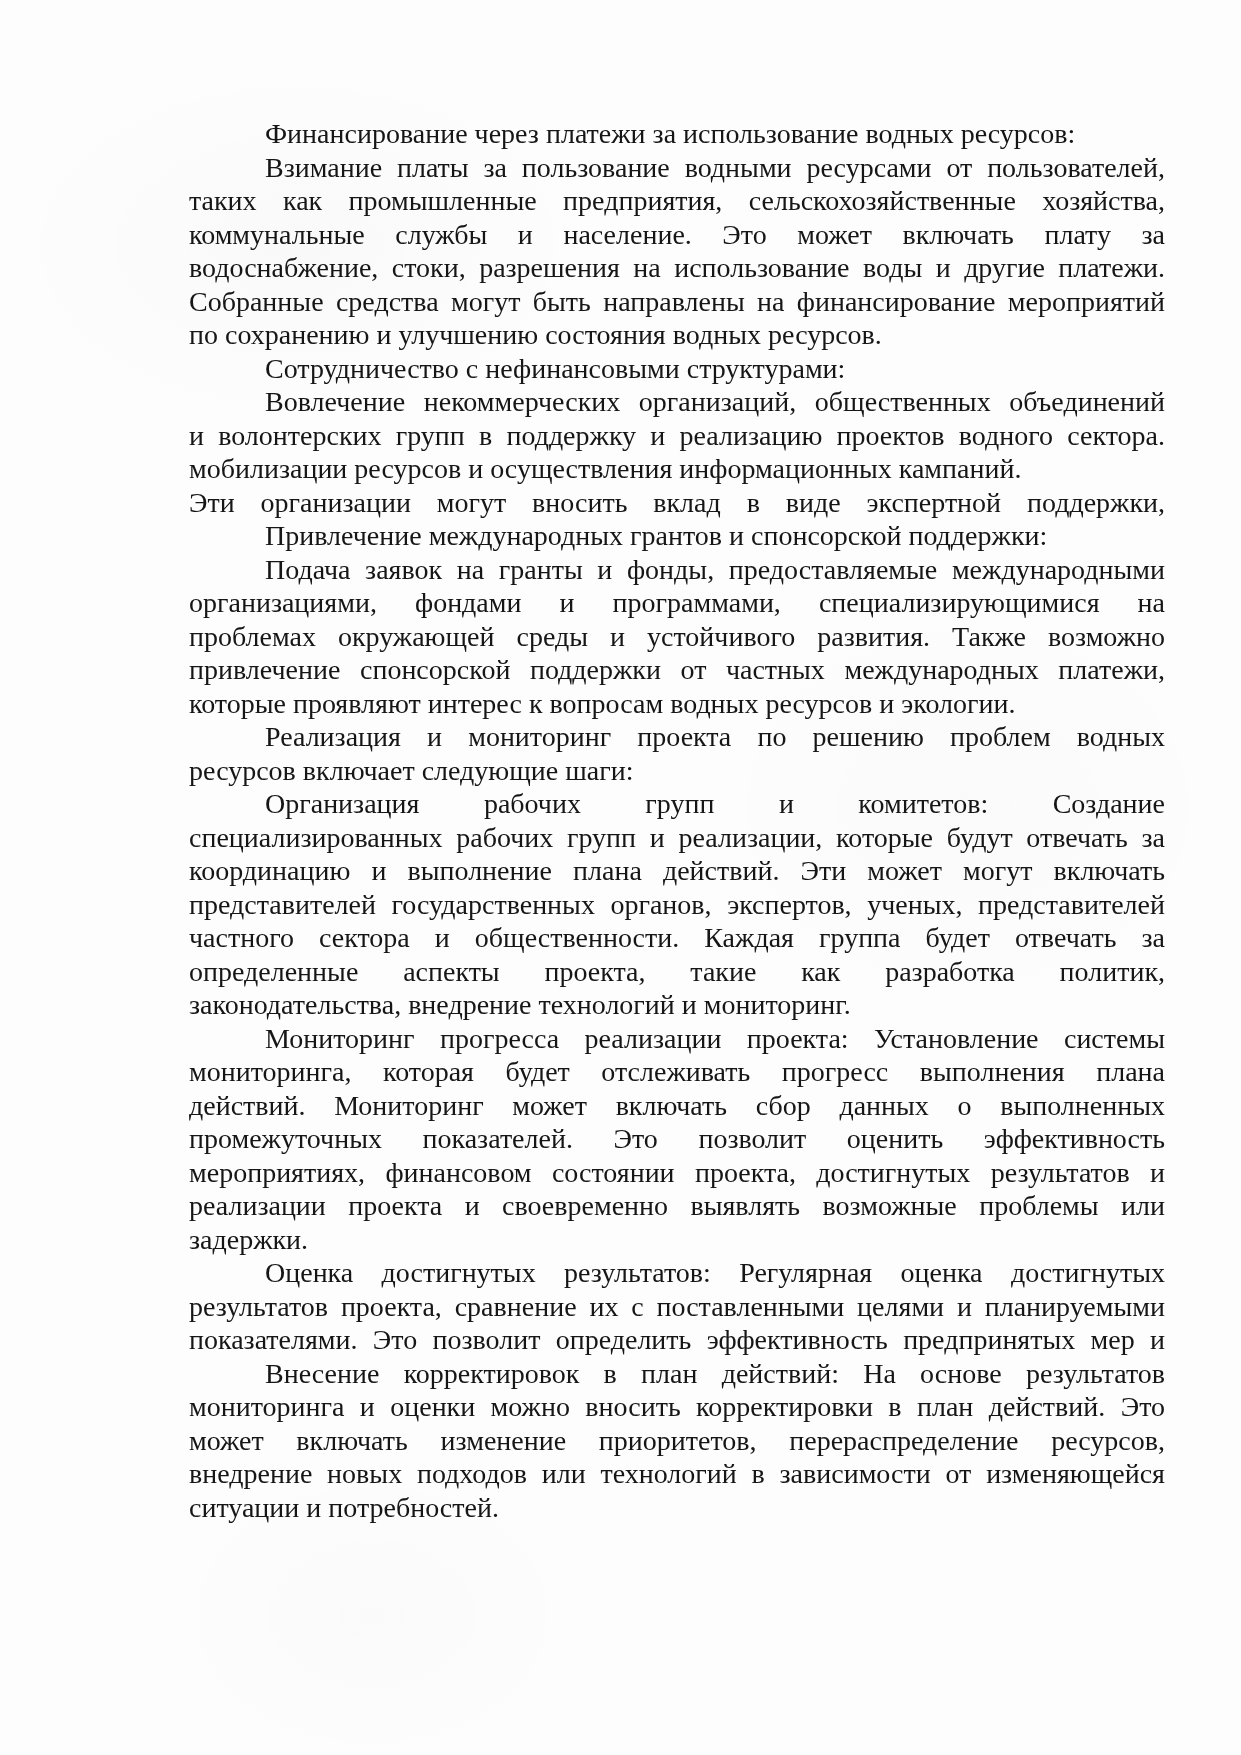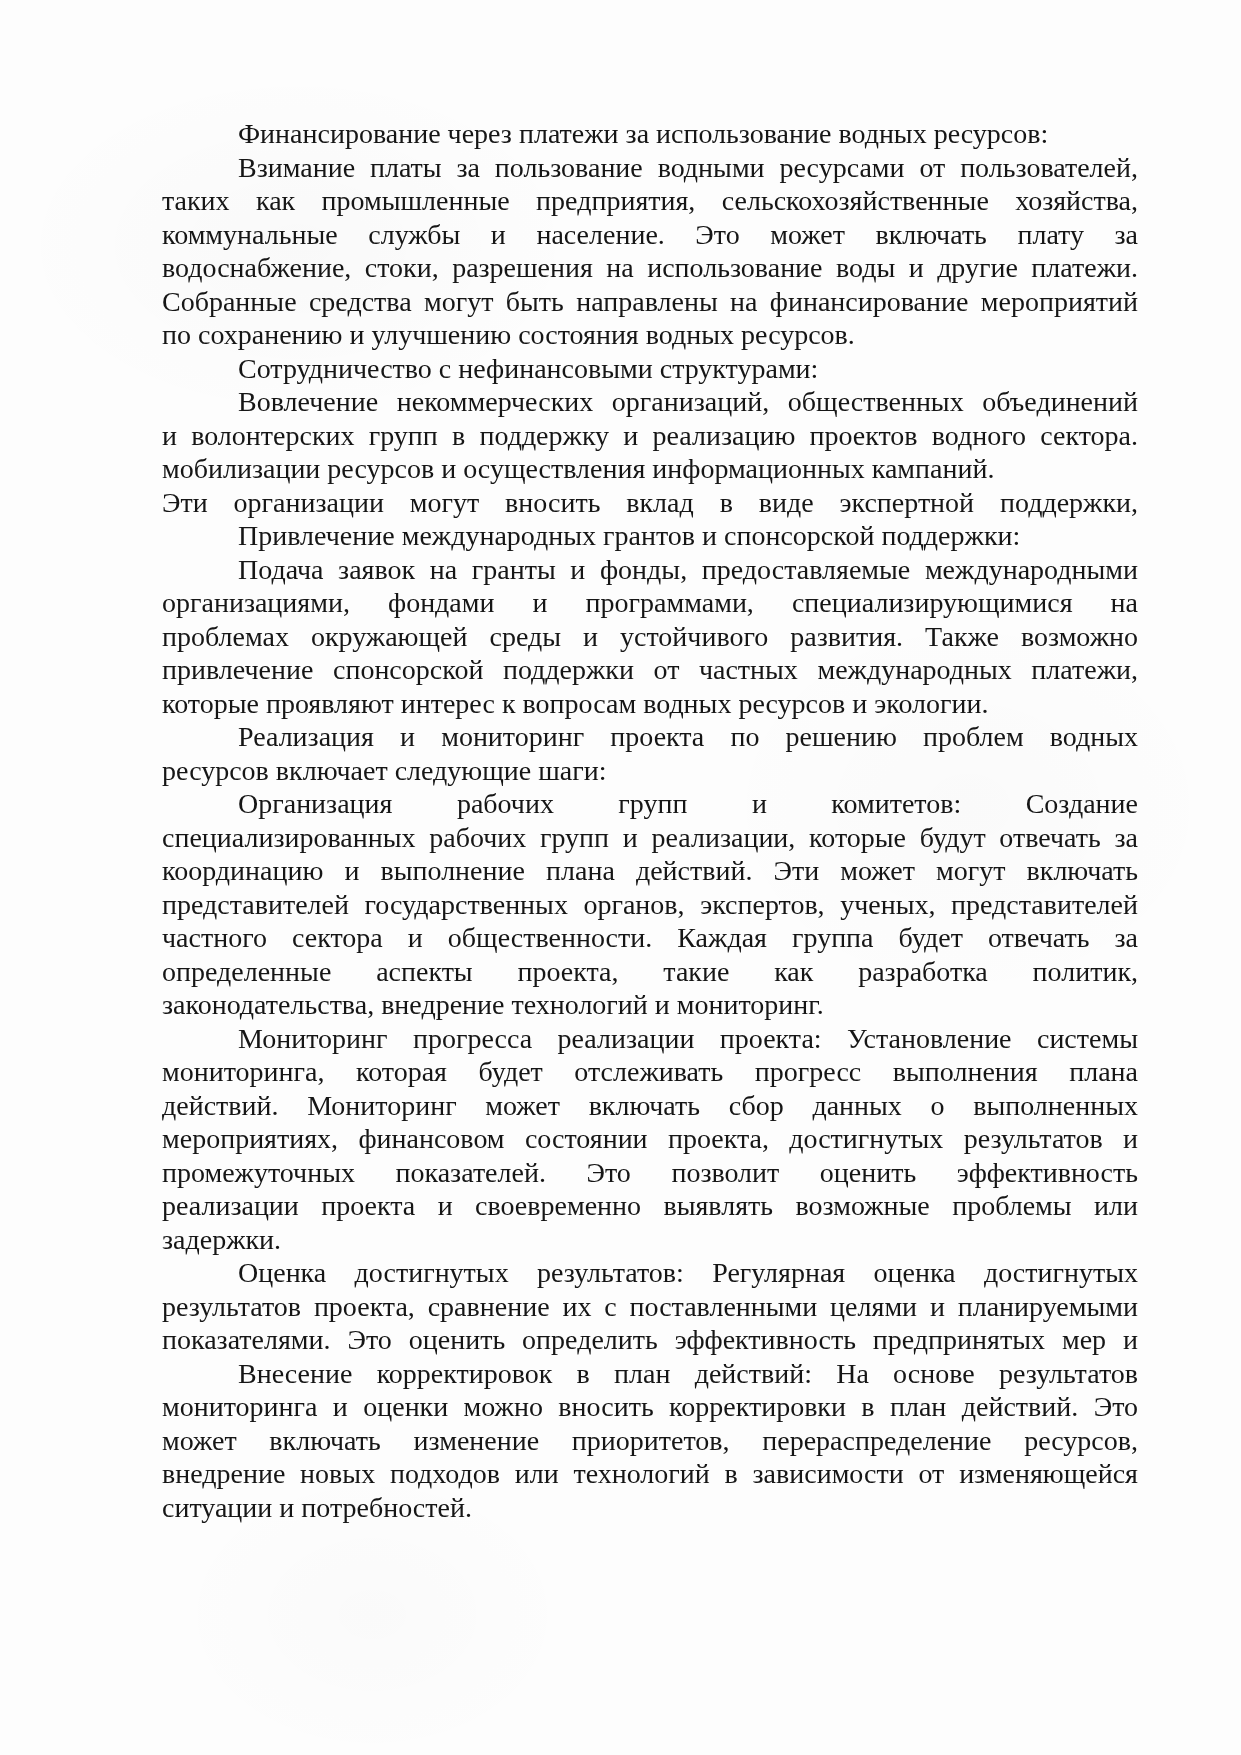--- a/index.html
+++ b/index.html
@@ -13,21 +13,21 @@
     height: 1755px;
     background:
       radial-gradient(ellipse 420px 260px at 24% 14%, rgba(0,0,0,0.015), rgba(0,0,0,0) 70%),
       radial-gradient(ellipse 380px 300px at 78% 46%, rgba(0,0,0,0.012), rgba(0,0,0,0) 70%),
       radial-gradient(ellipse 300px 220px at 30% 92%, rgba(0,0,0,0.012), rgba(0,0,0,0) 70%),
       #fdfdfd;
     overflow: hidden;
   }
   .text-block {
     position: absolute;
-    left: 162px;
+    left: 189px;
     top: 117px;
     width: 976px;
     font-family: "Liberation Serif", "DejaVu Serif", serif;
     font-size: 28px;
     line-height: 33.5px;
     color: #161616;
     text-rendering: optimizeLegibility;
   }
   .line {
     text-align: justify;
@@ -71,26 +71,26 @@
       <div class="line indent">Организация рабочих групп и комитетов: Создание</div>
       <div class="line">специализированных рабочих групп и реализации, которые будут отвечать за</div>
       <div class="line">координацию и выполнение плана действий. Эти может могут включать</div>
       <div class="line">представителей государственных органов, экспертов, ученых, представителей</div>
       <div class="line">частного сектора и общественности. Каждая группа будет отвечать за</div>
       <div class="line">определенные аспекты проекта, такие как разработка политик,</div>
       <div class="line last">законодательства, внедрение технологий и мониторинг.</div>
       <div class="line indent">Мониторинг прогресса реализации проекта: Установление системы</div>
       <div class="line">мониторинга, которая будет отслеживать прогресс выполнения плана</div>
       <div class="line">действий. Мониторинг может включать сбор данных о выполненных</div>
+      <div class="line">промежуточных показателей. Это позволит оценить эффективность</div>
       <div class="line">мероприятиях, финансовом состоянии проекта, достигнутых результатов и</div>
-      <div class="line">промежуточных показателей. Это позволит оценить эффективность</div>
       <div class="line">реализации проекта и своевременно выявлять возможные проблемы или</div>
       <div class="line last">задержки.</div>
       <div class="line indent">Оценка достигнутых результатов: Регулярная оценка достигнутых</div>
       <div class="line">результатов проекта, сравнение их с поставленными целями и планируемыми</div>
-      <div class="line">показателями. Это оценить определить эффективность предпринятых мер и</div>
+      <div class="line">показателями. Это позволит определить эффективность предпринятых мер и</div>
       <div class="line indent">Внесение корректировок в план действий: На основе результатов</div>
       <div class="line">мониторинга и оценки можно вносить корректировки в план действий. Это</div>
       <div class="line">может включать изменение приоритетов, перераспределение ресурсов,</div>
       <div class="line">внедрение новых подходов или технологий в зависимости от изменяющейся</div>
       <div class="line last">ситуации и потребностей.</div>
     </div>
 </div>
 
 </body></html>

